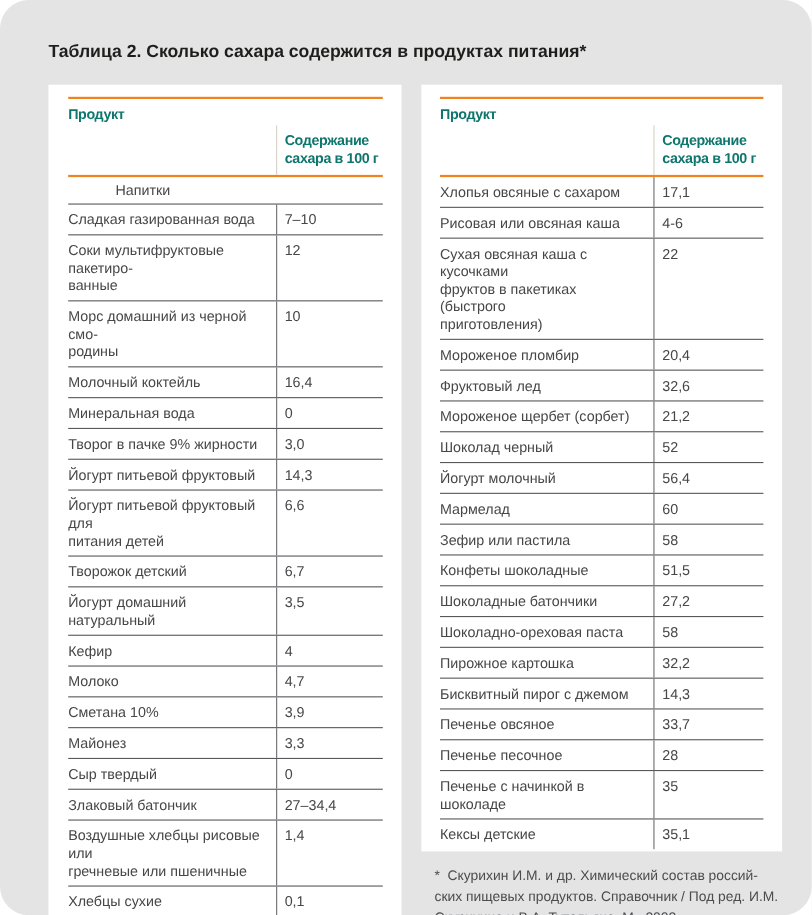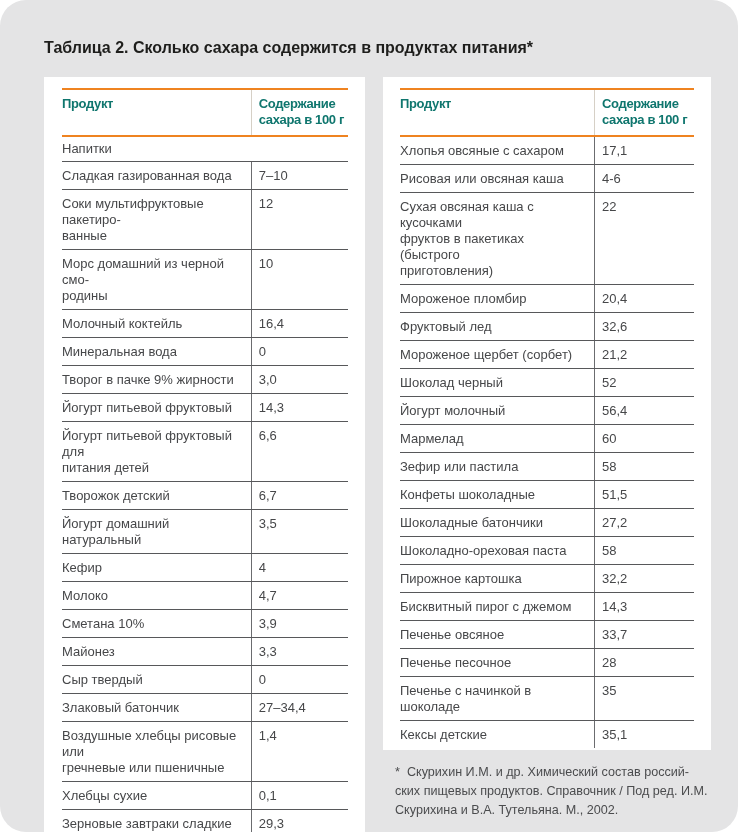--- a/index.html
+++ b/index.html
@@ -20,25 +20,25 @@
   .tbl{font-size:13px;color:#464749;line-height:16px;}
   .thead{
     display:flex;
     border-top:2px solid #ef8320;border-bottom:2px solid #ef8320;
     color:#0f766e;font-weight:bold;letter-spacing:-0.35px;
   }
   .thead .cell{padding-top:6px;padding-bottom:7px;}
   .cell{box-sizing:border-box;}
   .cell.product{flex:0 0 66%;padding-right:8px;white-space:pre-line;}
   .cell.value{flex:1 1 auto;border-left:1px solid #6b6c6f;padding-left:7px;white-space:pre-line;}
-  .thead .cell.value{border-left:1px solid #d6d0c6;}
+  .thead .cell.value{border-left:1px solid #d6d0c6;margin-top:24px;}
   .row{display:flex;border-bottom:1px solid #57585a;}
   .row .cell{padding-top:5.5px;padding-bottom:5.5px;}
   .row.section .cell{padding-top:3.5px;padding-bottom:4.5px;}
-  .row.section .cell.product{flex:1 1 100%;padding-right:0;}
+  .row.section .cell.product{flex:1 1 100%;padding-right:0;margin-left:43px;}
   .card-right .row:last-child{border-bottom:none;}
   .footnote{
     margin:13px 0 0 12px;font-size:12.6px;line-height:19px;color:#4b4c4e;
     white-space:pre-line;
   }
 </style>
 </head>
 <body>
 
 <div class="page">

